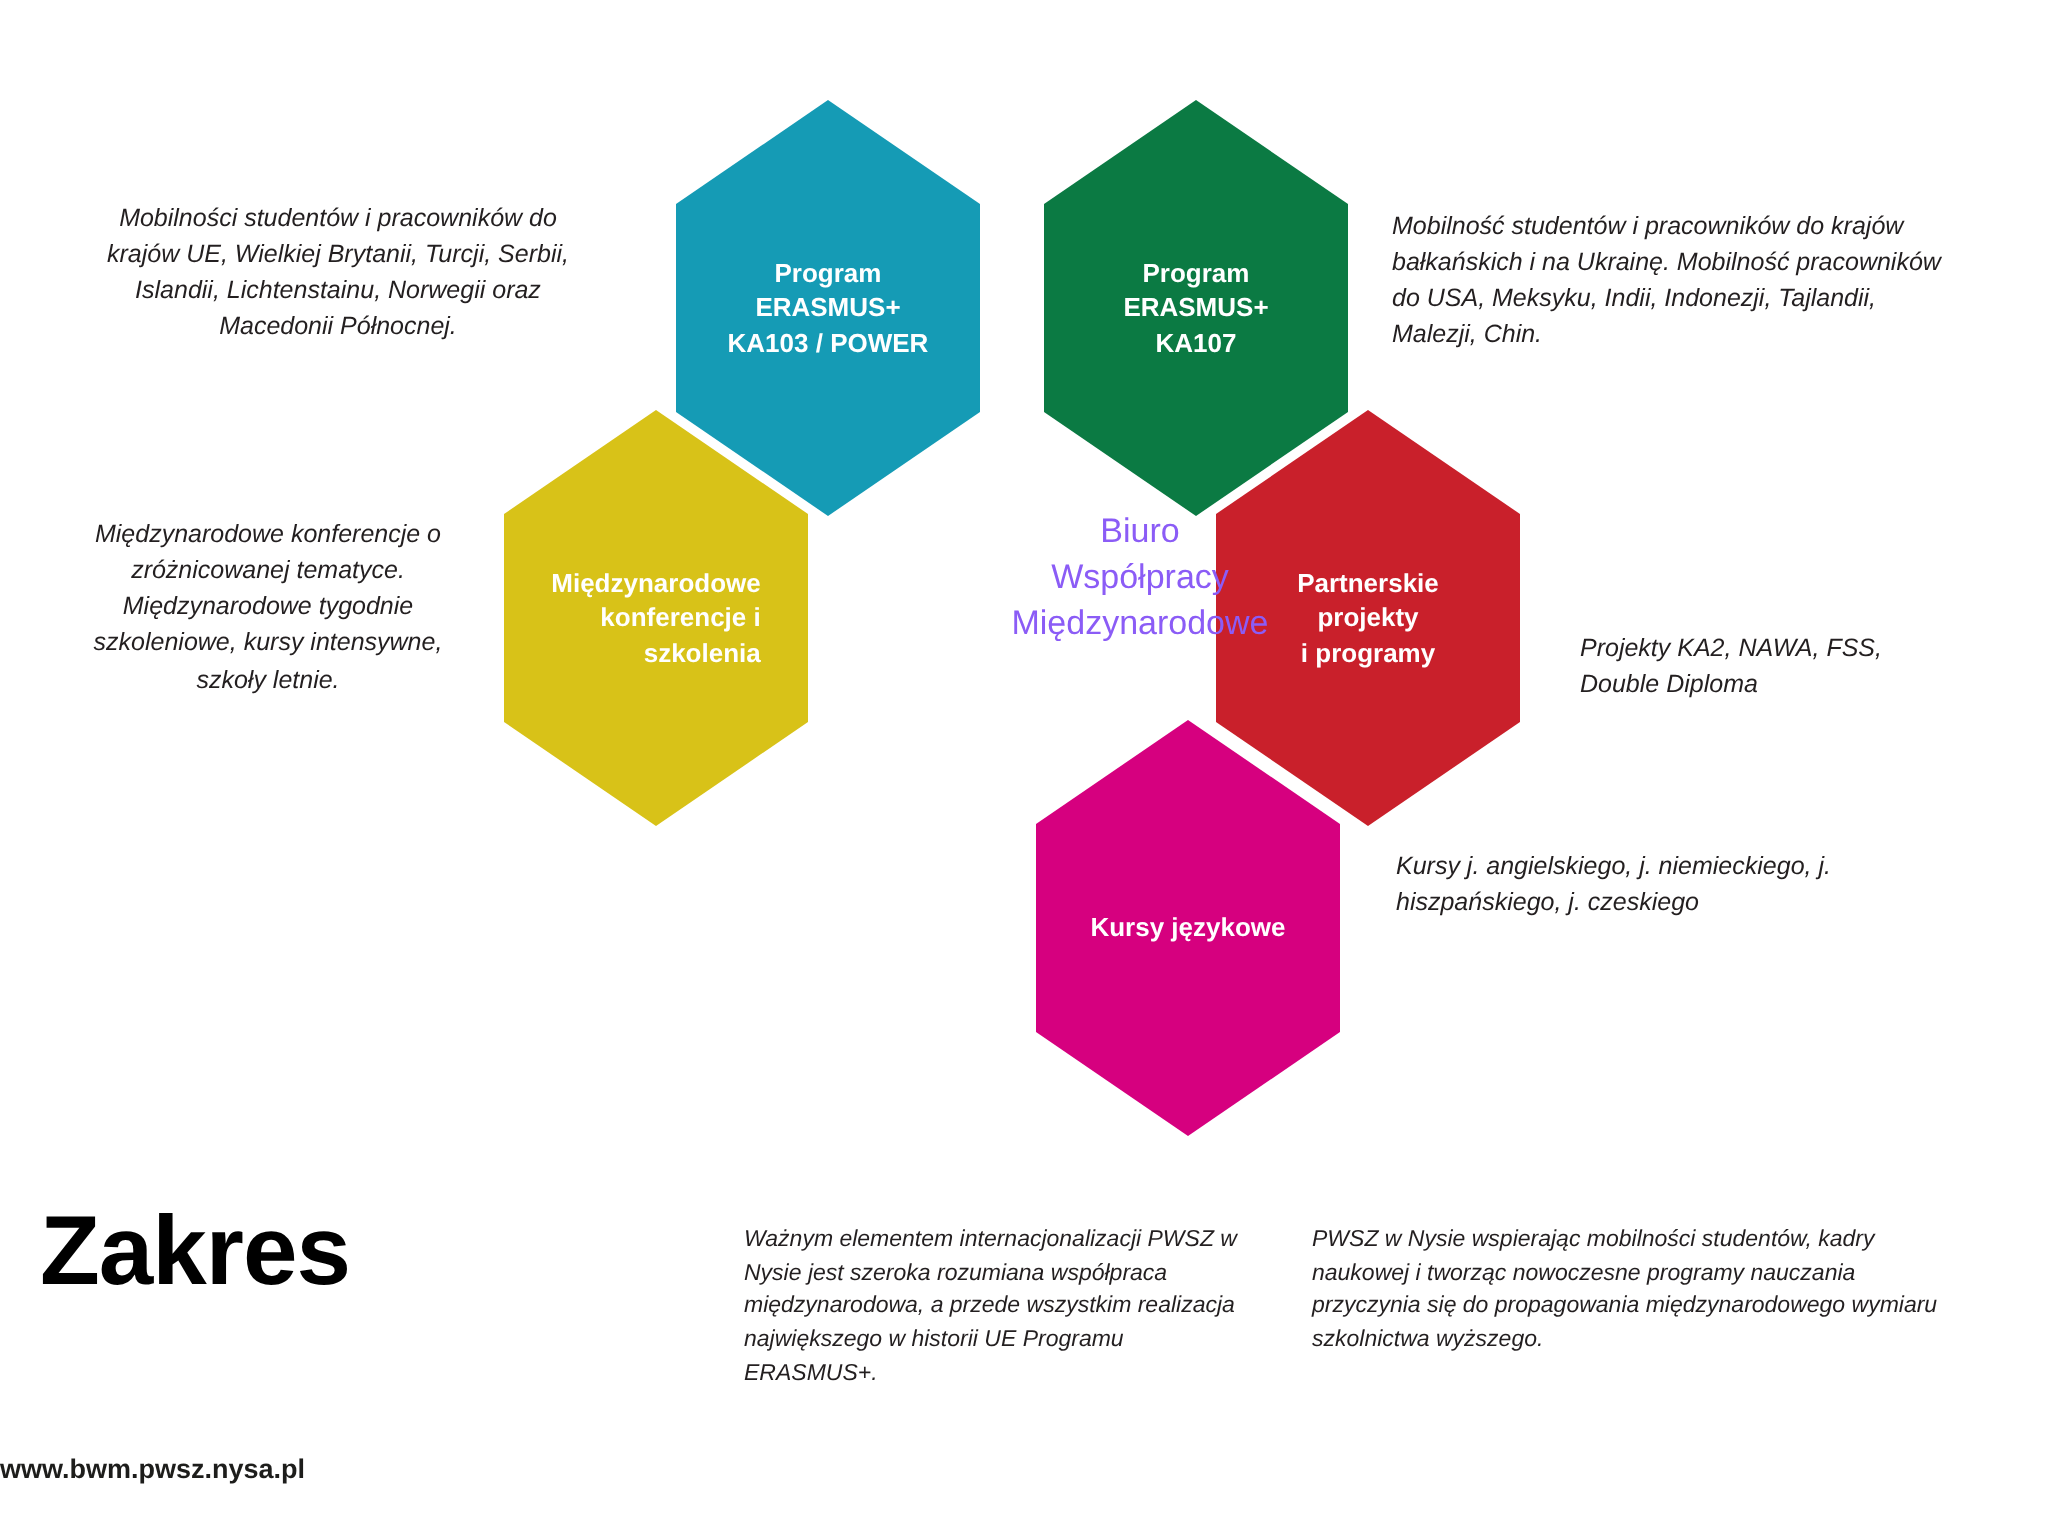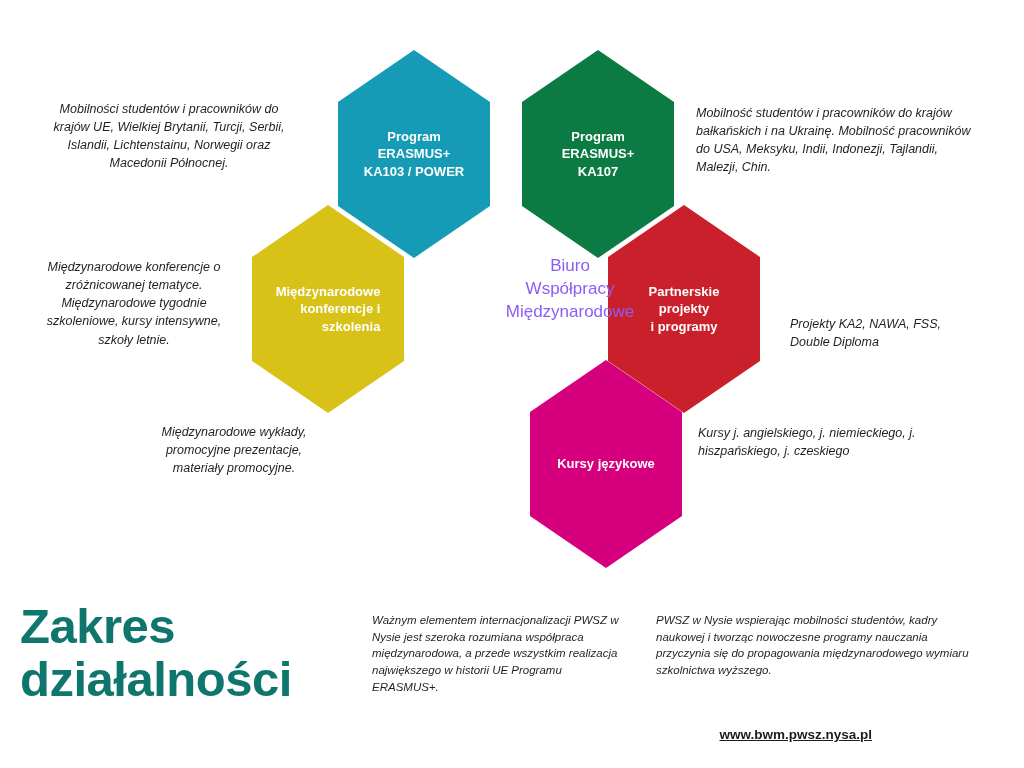--- a/index.html
+++ b/index.html
@@ -42,21 +42,21 @@
   }
   .hex span { display: block; }
 
   
   .hex.h1 { left: 8px;   top: 10px;  }   
   .hex.h2 { left = 0; }
   .hex.h2 { left: 192px; top: 10px;  }   
   .hex.h3 { left: -78px; top: 165px; text-align: right; }   
   .hex.h4 { left: 278px; top: 165px; }   
   .hex.h5 { left: 8px;   top: 320px; }   
-  .hex.h6 { left: 200px; top: 320px; }   
+  .hex.h6 { left: 188px; top: 320px; }   
 
   .hex-teal    { background: #159bb5; }
   .hex-green   { background: #0b7a43; }
   .hex-yellow  { background: #d8c218; }
   .hex-red     { background: #c9202b; }
   .hex-navy    { background: #2e2a72; }
   .hex-magenta { background: #d6007f; }
 
   
   .center-label {
@@ -90,53 +90,51 @@
   .cap6 { left: 698px; top: 424px;  width: 250px; }
 
   
   .headline {
     position: absolute;
     left: 20px;
     top: 600px;
     font-size: 49px;
     font-weight: bold;
     line-height: 1.08;
-    color: #0f766e;
+    color: #000000;
     letter-spacing: -0.5px;
   }
   .foot-text {
     position: absolute;
     font-style: italic;
     font-size: 11.5px;
     line-height: 1.45;
     color: #231f20;
   }
   .foot1 { left: 372px; top: 612px; width: 258px; }
   .foot2 { left: 656px; top: 612px; width: 320px; }
 
   .url {
     position: absolute;
     left: 0;
     top: 727px;
     width: 872px;
-    text-align: right;
+    text-align: left;
     font-size: 13.5px;
     font-weight: bold;
     color: #1d1d1b;
-    text-decoration: underline;
   }
 </style>
 </head>
 <body>
 
 <div id="page">
 
   <div class="caption cap-left cap1">Mobilności studentów i pracowników do krajów UE, Wielkiej Brytanii, Turcji, Serbii, Islandii, Lichtenstainu, Norwegii oraz Macedonii Północnej.</div>
   <div class="caption cap-left cap3">Międzynarodowe konferencje o zróżnicowanej tematyce. Międzynarodowe tygodnie szkoleniowe, kursy intensywne, szkoły letnie.</div>
-  <div class="caption cap-left cap5">Międzynarodowe wykłady, promocyjne prezentacje, materiały promocyjne.</div>
 
   <div class="caption cap-right cap2">Mobilność studentów i pracowników do krajów bałkańskich i na Ukrainę. Mobilność pracowników do USA, Meksyku, Indii, Indonezji, Tajlandii, Malezji, Chin.</div>
   <div class="caption cap-right cap4">Projekty KA2, NAWA, FSS, Double Diploma</div>
   <div class="caption cap-right cap6">Kursy j. angielskiego, j. niemieckiego, j. hiszpańskiego, j. czeskiego</div>
 
   <div class="hex-cluster">
 
     <div class="hex h1 hex-teal">
       <div>
         <span>Program  ERASMUS+</span>
@@ -175,20 +173,19 @@
 
     <div class="center-label">
       <div>Biuro</div>
       <div>Współpracy</div>
       <div>Międzynarodowe</div>
     </div>
   </div>
 
   <div class="headline">
     <div>Zakres</div>
-    <div>działalności</div>
   </div>
 
   <div class="foot-text foot2">PWSZ w Nysie wspierając mobilności studentów, kadry naukowej i tworząc nowoczesne programy nauczania przyczynia się do propagowania międzynarodowego wymiaru szkolnictwa wyższego.</div>
   <div class="foot-text foot1">Ważnym elementem internacjonalizacji  PWSZ w Nysie jest szeroka rozumiana współpraca międzynarodowa, a przede wszystkim realizacja największego w historii UE  Programu ERASMUS+.</div>
 
   <div class="url">www.bwm.pwsz.nysa.pl</div>
 </div>
 
 </body></html>

